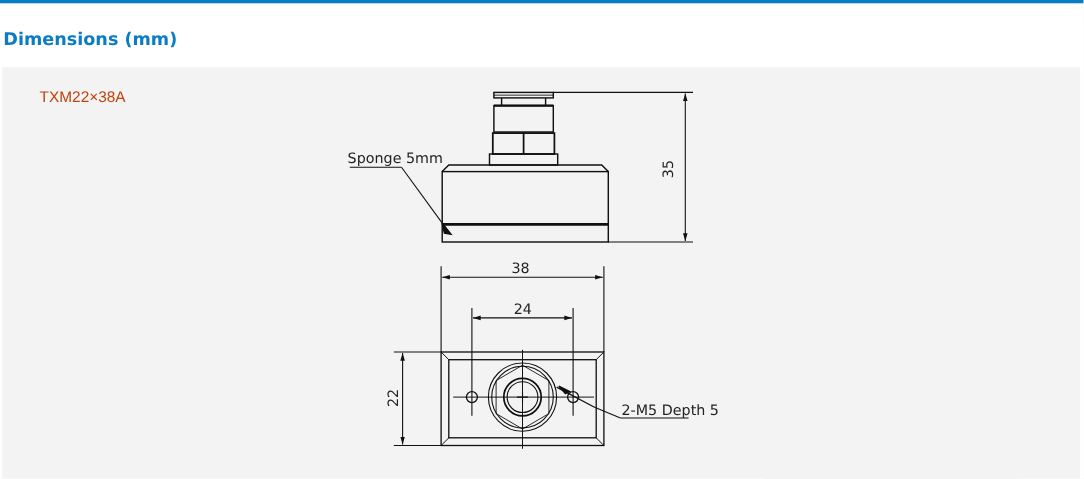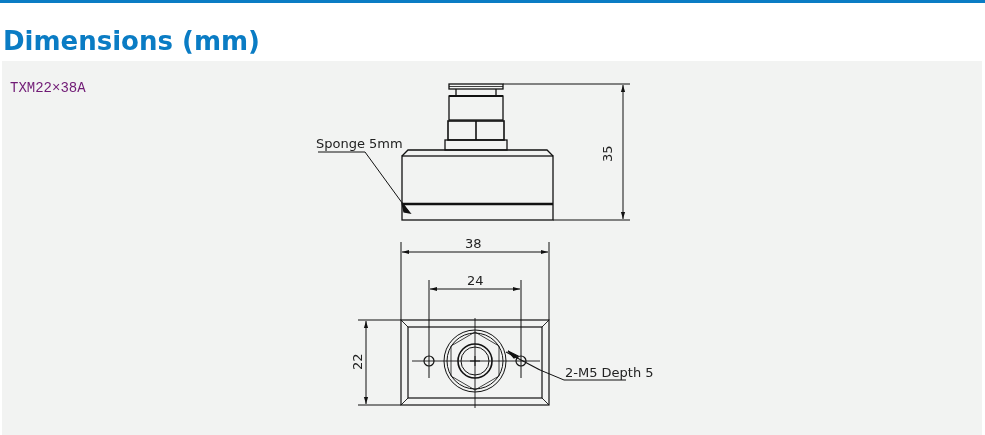--- a/index.html
+++ b/index.html
@@ -1,20 +1,20 @@
 <!DOCTYPE html>
 <html><head>
   <meta charset="utf-8">
   <style>
     html, body { margin: 0; padding: 0; background: #ffffff; }
     body { width: 985px; height: 435px; position: relative; overflow: hidden; font-family: "Liberation Sans", "DejaVu Sans", sans-serif; }
     .top-rule { position: absolute; left: 0; top: 0; width: 985px; height: 3px; background: #0a7cc4; }
-    .section-title { position: absolute; left: 3px; top: 26px; font-size: 26px; font-weight: bold; color: #0a7cc4; letter-spacing: 0px; font-family: "DejaVu Sans", sans-serif; }
+    .section-title { position: absolute; left: 3px; top: 26px; font-size: 16px; font-weight: bold; color: #0a7cc4; letter-spacing: 0px; font-family: "DejaVu Sans", sans-serif; }
     .panel { position: absolute; left: 2px; top: 61px; width: 980px; height: 374px; background: #f2f3f2; }
-    .model-label { position: absolute; left: 10px; top: 80px; font-size: 14px; color: #701a75; font-family: Liberation Mono, monospace; }
+    .model-label { position: absolute; left: 36px; top: 80px; font-size: 14px; color: #c2410c; font-family: Liberation Sans, sans-serif; }
     svg.drawing { position: absolute; left: 0; top: 0; }
     svg text { font-family: "DejaVu Sans", sans-serif; fill: #222; }
   </style>
 </head>
 <body>
 
 <div class="top-rule"></div>
 <div class="section-title">Dimensions (mm)</div>
 
 <div class="panel"></div>

